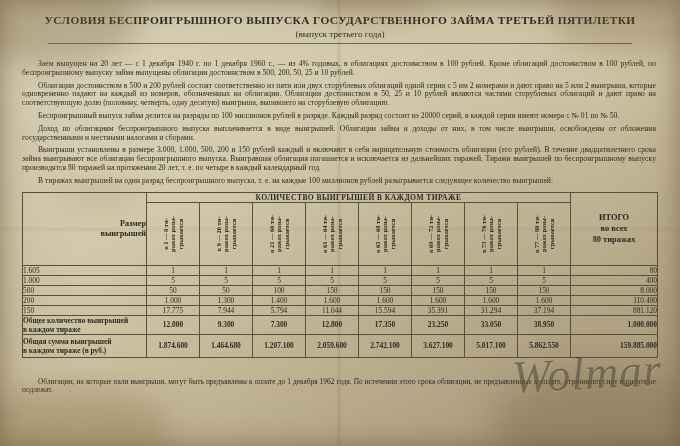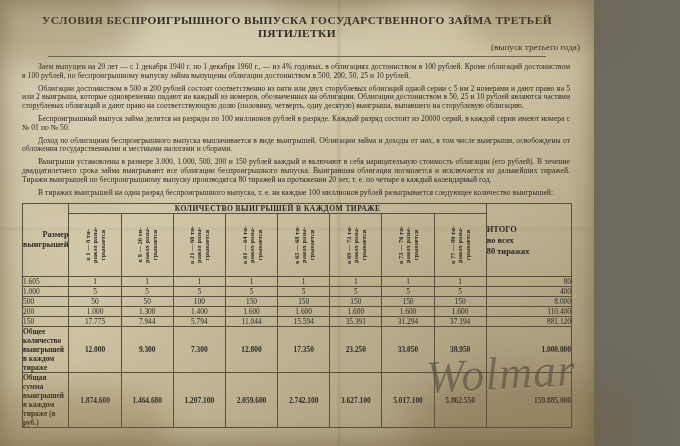--- a/index.html
+++ b/index.html
@@ -2,21 +2,21 @@
 <html><head>
 <meta charset="utf-8">
 <style>
   html,body{margin:0;padding:0;}
   body{
     width:680px;height:446px;overflow:hidden;
     background:#6d6a5e;
     font-family:"Liberation Serif", serif;
   }
   #page{
-    position:relative;width:594px;height:446px;
+    position:relative;width:680px;height:446px;
     background:
       radial-gradient(ellipse at 20% 15%, rgba(255,255,255,0.10) 0%, rgba(255,255,255,0) 55%),
       radial-gradient(ellipse at 85% 80%, rgba(90,70,40,0.22) 0%, rgba(0,0,0,0) 60%),
       linear-gradient(160deg,#d8cfb4 0%, #d2c7a8 35%, #c9bd9c 70%, #bdb091 100%);
     box-sizing:border-box;
   }
   
   #page:before{
     content:"";position:absolute;inset:0;pointer-events:none;
     box-shadow: inset 0 0 22px rgba(80,62,34,0.45), inset 0 0 70px rgba(110,90,55,0.25);
@@ -35,29 +35,29 @@
     position:absolute;left:14px;top:10px;right:14px;bottom:8px;
     color:#2b2a24;
     z-index:10;
   }
 
   .title{
     text-align:center;font-weight:bold;letter-spacing:.4px;
     font-size:11.4px;line-height:13px;margin:4px 0 0 0;
   }
   .subtitle{
-    text-align:right;font-size:9.2px;margin-top:2px;
+    text-align:center;font-size:9.2px;margin-top:2px;
   }
   .rule{
     height:1px;background:#4a443a;margin:4px 34px 5px 34px;opacity:.75;
   }
 
   .body-text{
     font-size:7.6px;line-height:8.8px;text-align:justify;
-    margin:6px 10px 0 8px;
+    margin:16px 10px 0 8px;
     letter-spacing:.05px;
   }
   .body-text p{margin:0 0 4px 0;text-indent:16px;}
 
   
   table.prize{
     border-collapse:collapse;
     margin:6px 8px 0 8px;
     width:calc(100% - 16px);
     font-size:7.4px;
@@ -80,21 +80,21 @@
   }
   .vhead .vtxt{
     position:absolute;left:50%;top:50%;
     transform:translate(-50%,-50%) rotate(-90deg);
     white-space:nowrap;
     font-size:6.4px;line-height:7.4px;
     text-align:center;
   }
   .vhead .vtxt span{display:block;}
   .tot-head{
-    text-align:left;font-weight:bold;font-size:8.4px;line-height:11px;padding:4px 4px;
+    text-align:center;font-weight:bold;font-size:8.4px;line-height:11px;padding:4px 4px;
     width:86px;
   }
   td.num{ text-align:center;padding:1px 3px;font-size:7.4px;height:9px;}
   td.numr{ text-align:right;padding:1px 6px 1px 3px;font-size:7.4px;}
   td.left{ text-align:left;padding:2px 4px;font-size:7.4px;}
   .rowlabel{ text-align:left;padding:1px 4px;font-size:7.4px;}
   .sumrow td{font-weight:bold;}
   .tall td{height:16px;}
   .taller td{height:22px;}
 

